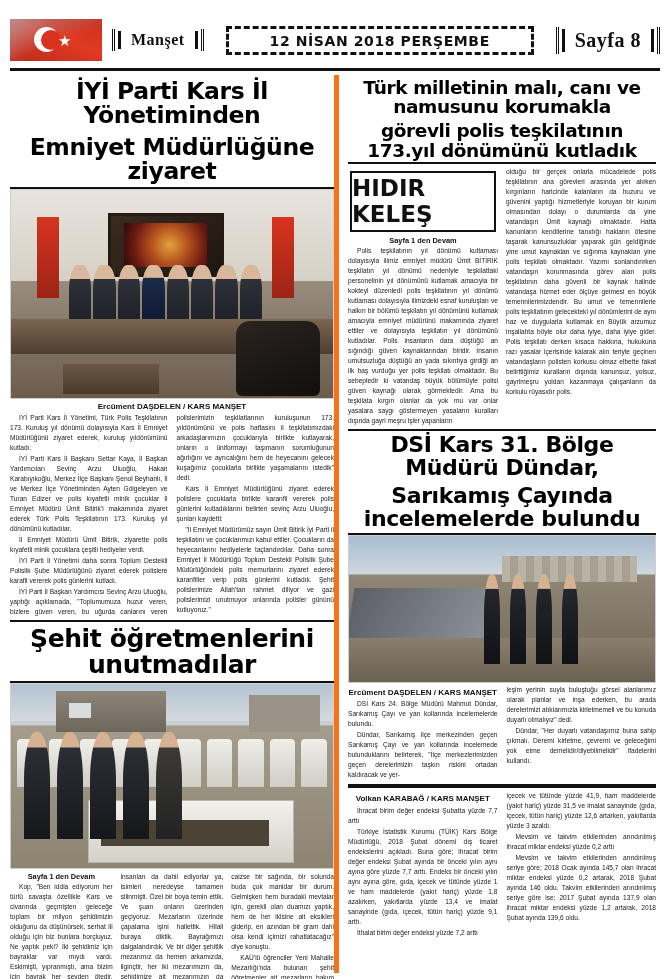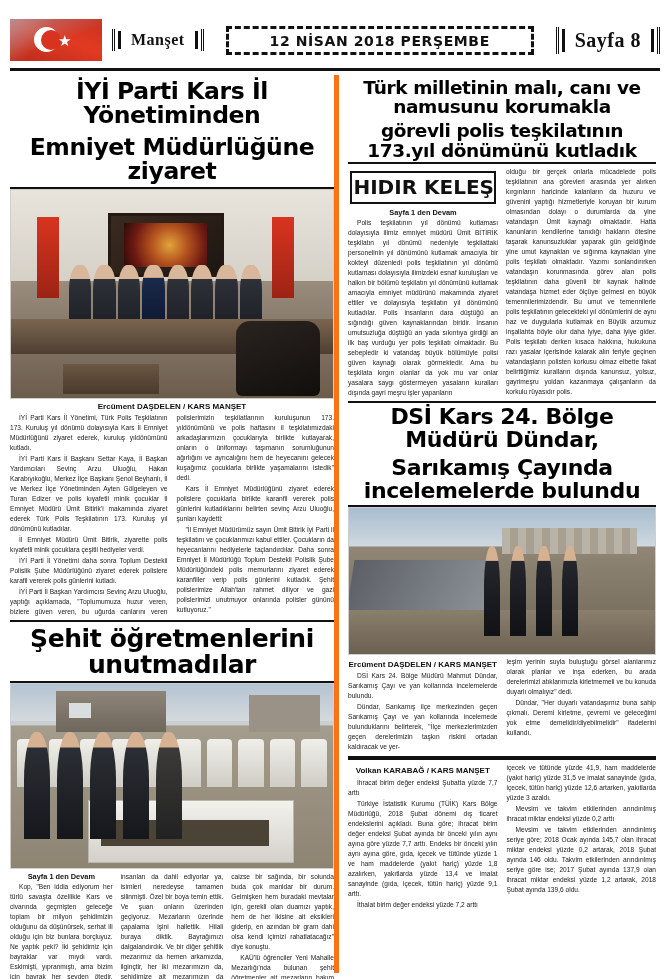--- a/index.html
+++ b/index.html
@@ -135,21 +135,21 @@
   .ph-cem .ppl { position:absolute; left:4%; top:26%; height:58%; display:flex; gap:7px; }
   .ph-cem .ppl i { width:26px; display:block;
     background:linear-gradient(180deg,#d6b293 0 14%,#2b2e34 15%,#15171b 100%); border-radius:45% 45% 0 0; }
   .ph-cem .ppl i.suit { background:linear-gradient(180deg,#d6b293 0 14%,#3b3a38 15%,#222 100%); }
 
   
   .byline {
     font-family:"Liberation Sans", sans-serif; font-weight:bold; font-size:8px;
     text-align:center; padding:3px 0 2px;
   }
-  .deck { font-family:"DejaVu Sans", sans-serif; font-weight:bold; font-size:20px; text-align:right;
+  .deck { font-family:"DejaVu Sans", sans-serif; font-weight:bold; font-size:23px; text-align:left;
           border:2px solid #111; padding:2px 0 3px; margin:4px 2px 0 2px; }
   .cl2 { column-count:2; column-gap:9px; column-rule:0; }
   .cl3 { column-count:3; column-gap:8px; }
   p.body {
     font-family:"Liberation Sans", sans-serif;
     font-size:6.6px; line-height:1.52; text-align:justify; margin:0 0 1px 0;
     text-indent:9px; color:#1a1a1a; hyphens:auto;
   }
   p.body.noind { text-indent:0; }
   .sub { font-family:"Liberation Sans", sans-serif; font-weight:bold; font-size:7.4px;
@@ -269,21 +269,21 @@
           <div class="deck">HIDIR KELEŞ</div>
           <div class="sub" style="margin-top:4px;">Sayfa 1 den Devam</div>
           <p class="body">Polis teşkilatının yıl dönümü kutlaması dolayısıyla ilimiz emniyet müdürü Ümit BİTİRİK teşkilatın yıl dönümü nedeniyle teşkilattaki personelinin yıl dönümünü kutlamak amacıyla bir kokteyl düzenledi polis teşkilatının yıl dönümü kutlaması dolayısıyla ilimizdeki esnaf kuruluşları ve halkın bir bölümü teşkilatın yıl dönümünü kutlamak amacıyla emniyet müdürünü makamında ziyaret ettiler ve dolayısıyla teşkilatın yıl dönümünü kutladılar. Polis insanların dara düştüğü an sığındığı güven kaynaklarından biridir. İnsanın umutsuzluğa düştüğü an yada sıkıntıya girdiği an ilk baş vurduğu yer polis teşkilatı olmaktadır. Bu sebepledir ki vatandaş büyük bölümüyle polisi güven kaynağı olarak görmektedir. Ama bu teşkilata kırgın olanlar da yok mu var onlar yasalara saygı göstermeyen yasaların kuralları dışında gayri meşru işler yapanların</p>
         </div>
         <div style="width:50%;">
           <p class="body noind">olduğu bir gerçek onlarla mücadelede polis teşkilatının ana görevleri arasında yer alırken kırgınların haricinde kalanların da huzuru ve güvenini yaptığı hizmetleriyle koruyan bir kurum olmasından dolayı o durumlarda da yine vatandaşın Ümit kaynağı olmaktadır. Hatta kanunların kendilerine tanıdığı hakların ötesine taşarak kanunsuzluklar yaparak gün geldiğinde yine umut kaynakları ve sığınma kaynakları yine polis teşkilatı olmaktadır. Yazımı sonlandırırken vatandaşın korunmasında görev alan polis teşkilatının daha güvenli bir kaynak halinde vatandaşa hizmet eder ölçüye gelmesi en büyük temennilerimizdendir. Bu umut ve temennilerle polis teşkilatının gelecekteki yıl dönümlerini de aynı haz ve duygularla kutlamak en Büyük arzumuz inşallahta böyle olur daha iyiye, daha iyiye gider. Polis teşkilatı derken kısaca hakkına, hukukuna razı yasalar içerisinde kalarak alın teriyle geçinen vatandaşların polisten korkusu olmaz elbette fakat belirttiğimiz kuralların dışında kanunsuz, yolsuz, gayrimeşru yoldan kazanmaya çalışanların da korkulu rüyasıdır polis.</p>
         </div>
       </div>
 
       <div class="hr" style="margin-top:2px"></div>
-      <div class="hl hl-4">DSİ Kars 24. Bölge Müdürü Dündar,</div>
+      <div class="hl hl-4">DSİ Kars 31. Bölge Müdürü Dündar,</div>
       <div class="hl hl-4">Sarıkamış Çayında incelemelerde bulundu</div>
       <div class="hr"></div>
 
       <div class="photo ph-creek">
         <div class="sky"></div>
         <div class="bldg"></div>
         <div class="water"></div>
         <div class="bank"></div>
         <div class="men">
             <i></i>

